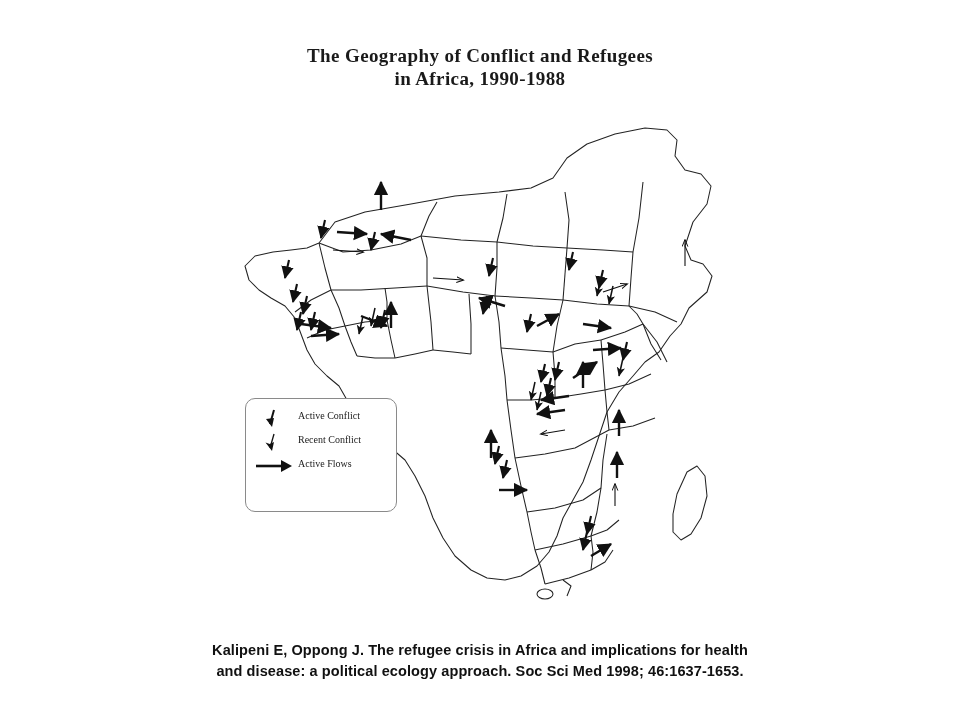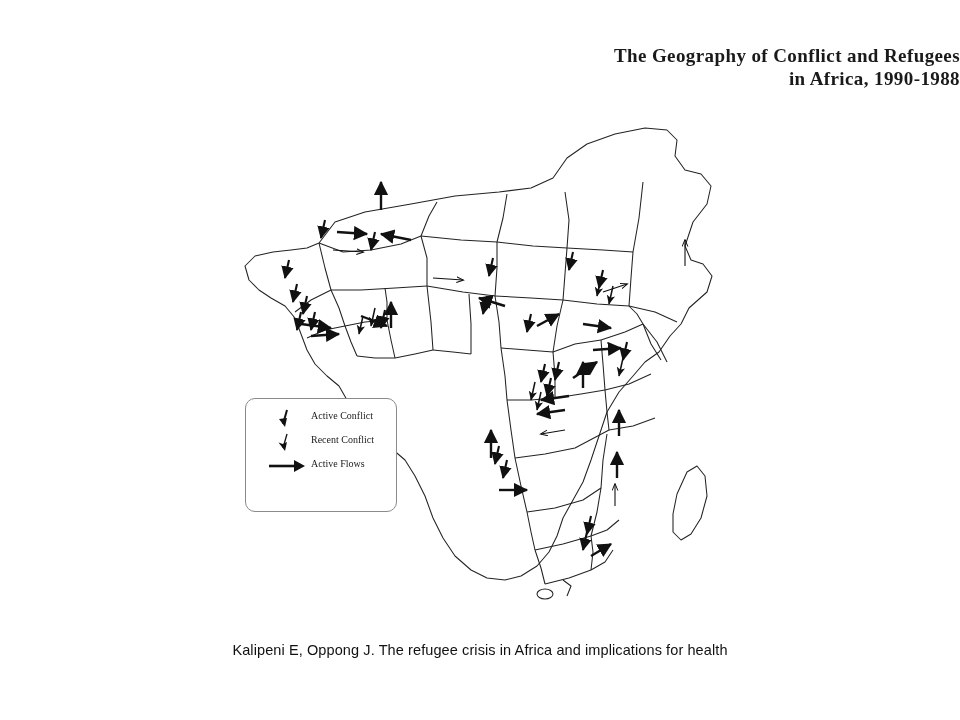--- a/index.html
+++ b/index.html
@@ -15,21 +15,21 @@
     overflow: hidden;
     font-family: "Liberation Sans", sans-serif;
   }
 
   
   #title-block {
     position: absolute;
     left: 0;
     top: 44px;
     width: 960px;
-    text-align: right;
+    text-align: center;
     color: #1a1a1a;
   }
   #title-block .line {
     font-family: "Liberation Serif", serif;
     font-weight: bold;
     font-size: 19px;
     letter-spacing: 0.4px;
     line-height: 23px;
   }
 
@@ -51,21 +51,21 @@
     left: 245px;
     top: 398px;
     width: 150px;
     height: 112px;
     border: 1px solid #8a8a8a;
     border-radius: 10px;
     background: #ffffff;
   }
   .legend-row {
     position: absolute;
-    left: 17px;
+    left: 4px;
     height: 22px;
     width: 138px;
   }
   .legend-label {
     position: absolute;
     left: 48px;
     top: 3px;
     font-family: "Liberation Serif", serif;
     font-size: 10px;
     color: #1a1a1a;
@@ -83,21 +83,21 @@
   #caption {
     position: absolute;
     left: 0;
     top: 640px;
     width: 960px;
     text-align: center;
     color: #111111;
   }
   #caption .cline {
     font-family: "Liberation Sans", sans-serif;
-    font-weight: normal;
+    font-weight: bold;
     font-size: 14.5px;
     line-height: 21px;
     letter-spacing: 0.1px;
   }
 </style>
 </head>
 <body>
 
 <div id="slide">
 
@@ -301,15 +301,16 @@
         <line x1="22" y1="3" x2="18" y2="17" stroke="#111" stroke-width="1.3"></line>
         <path d="M13.5,11.5 L20,20 L22,11 L17.8,13 Z" fill="#111"></path>
       </svg>
       <span class="legend-label">Recent Conflict</span>
     </div>
 
   </div>
 
   <div id="caption">
     <div class="cline">Kalipeni E, Oppong J.  The refugee crisis in Africa and implications for health</div>
+    <div class="cline">and disease: a political ecology approach.  Soc Sci Med 1998; 46:1637-1653.</div>
   </div>
 
 </div>
 
 </body></html>

